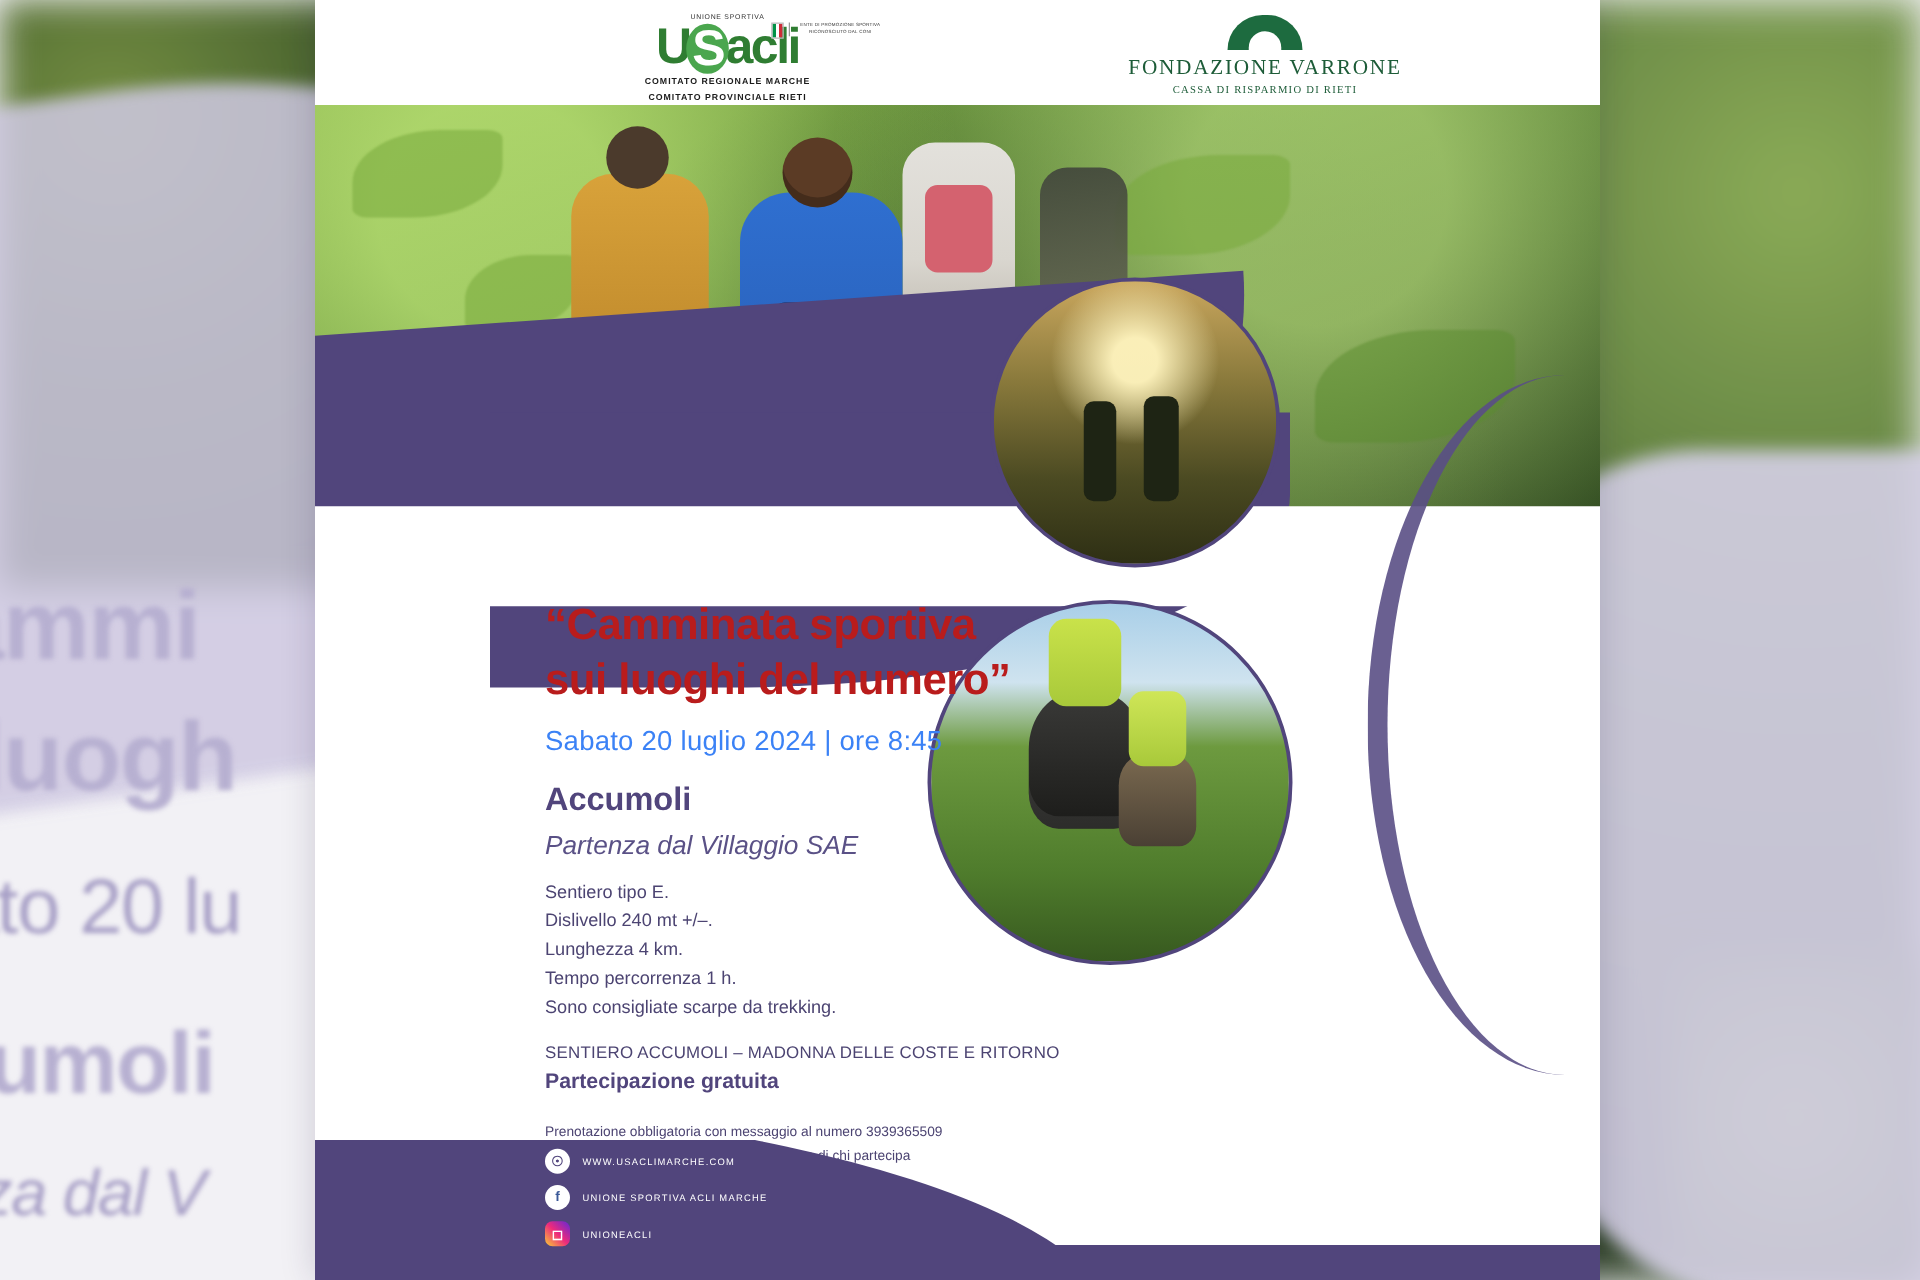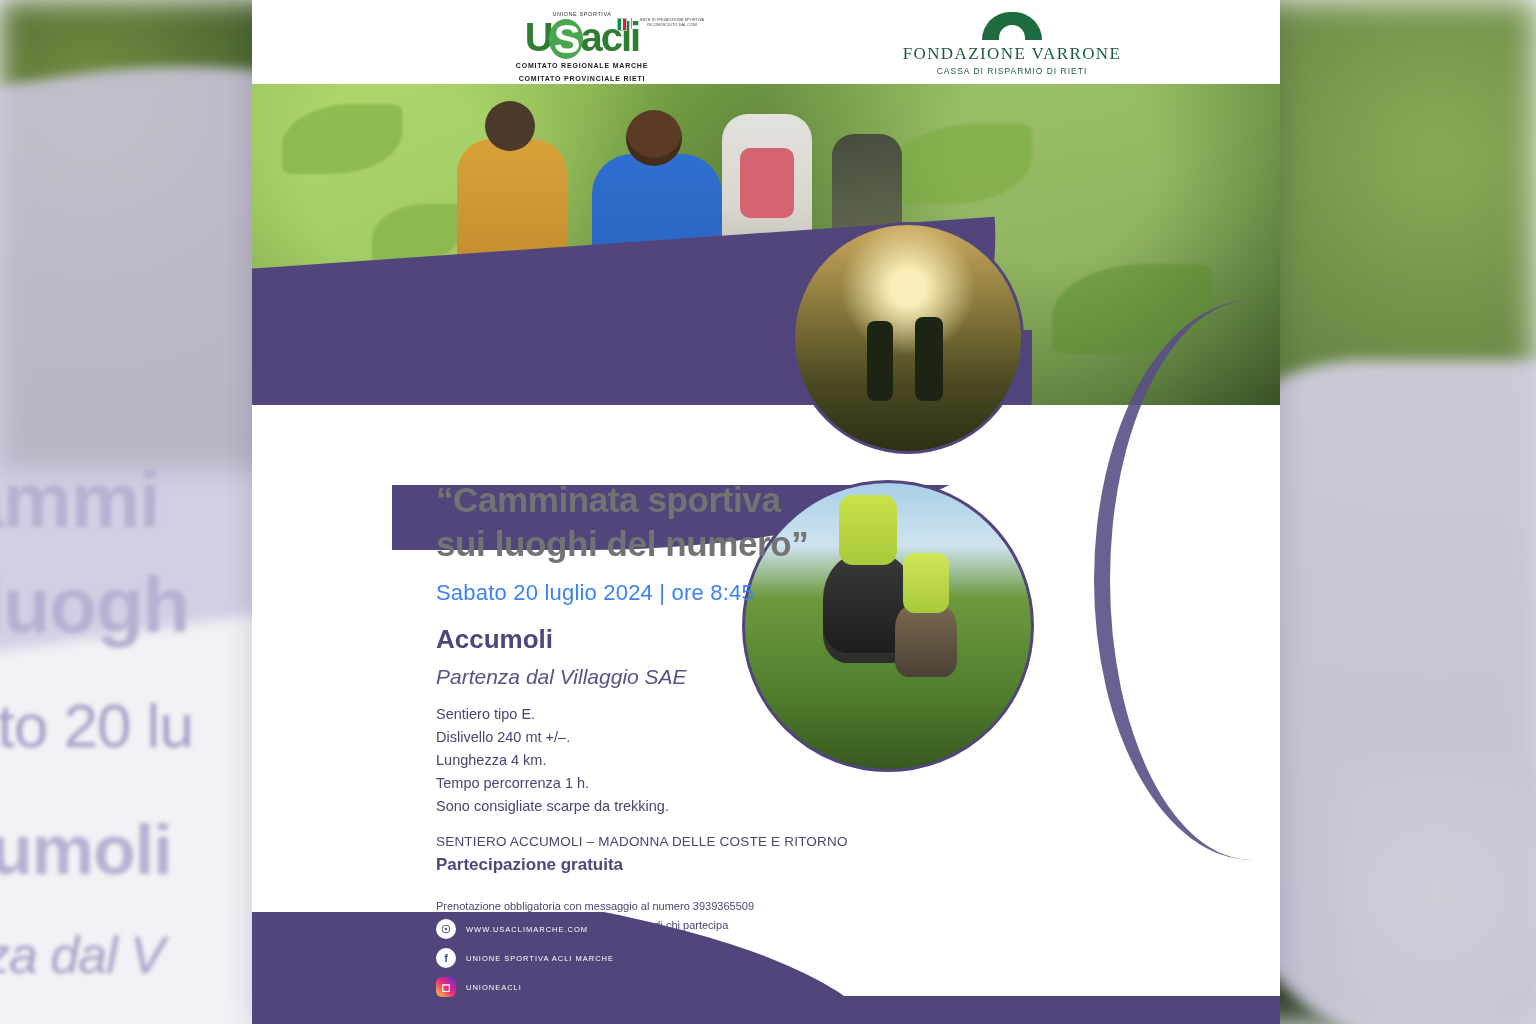--- a/index.html
+++ b/index.html
@@ -187,21 +187,21 @@
   }
   .varrone-name {
     font-size: 17px;
     letter-spacing: 1.4px;
     font-family: "Liberation Serif", serif;
     color: #1d5c38;
   }
   .varrone-sub {
     font-size: 8.5px;
     letter-spacing: 1px;
-    font-family: Liberation Sans, sans-serif;
+    font-family: Liberation Serif, serif;
     color: #1d5c38;
     margin-top: 2px;
   }
 
   
   .hero {
     position: absolute;
     left: 0; top: 84px;
     width: 1028px;
     height: 400px;
@@ -378,21 +378,21 @@
     left: 184px;
     top: 478px;
     width: 560px;
     color: #51457c;
   }
   .title {
     font-size: 35px;
     font-weight: bold;
     line-height: 1.26;
     letter-spacing: -.4px;
-    color: #737373;
+    color: #b91c1c;
     margin: 0;
   }
   .date {
     font-size: 22px;
     color: #3b82f6;
     margin-top: 14px;
     letter-spacing: .2px;
   }
   .place {
     font-size: 26px;

